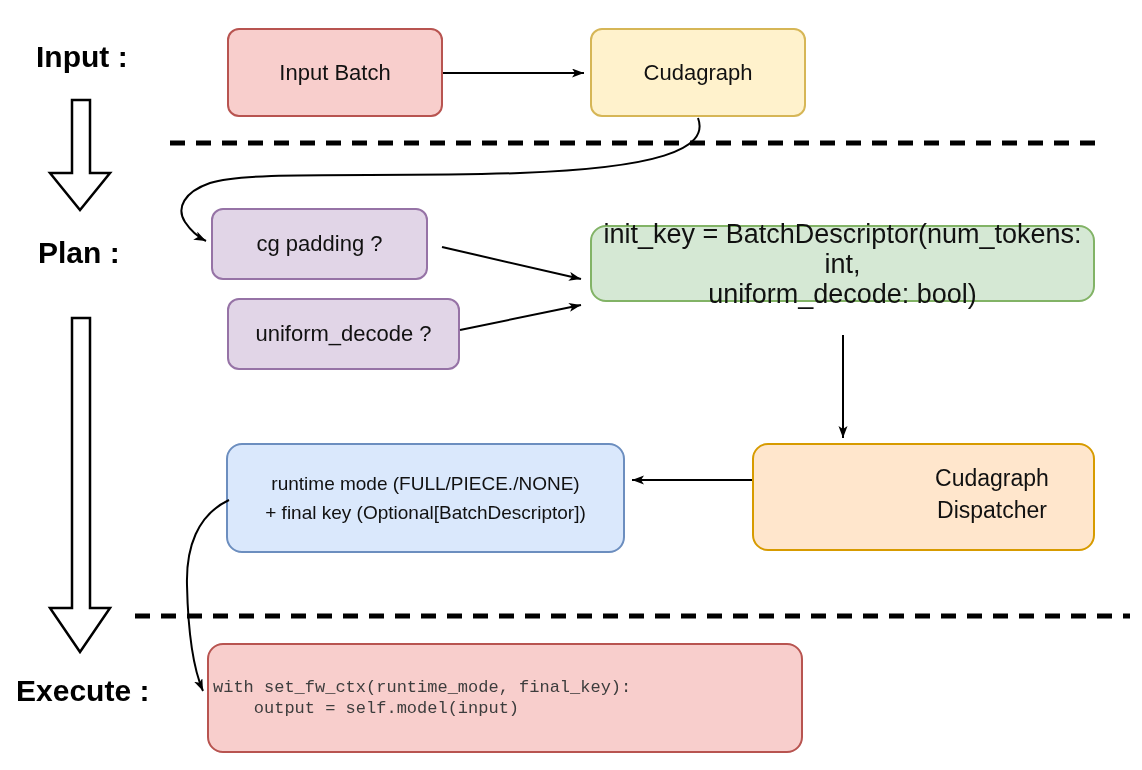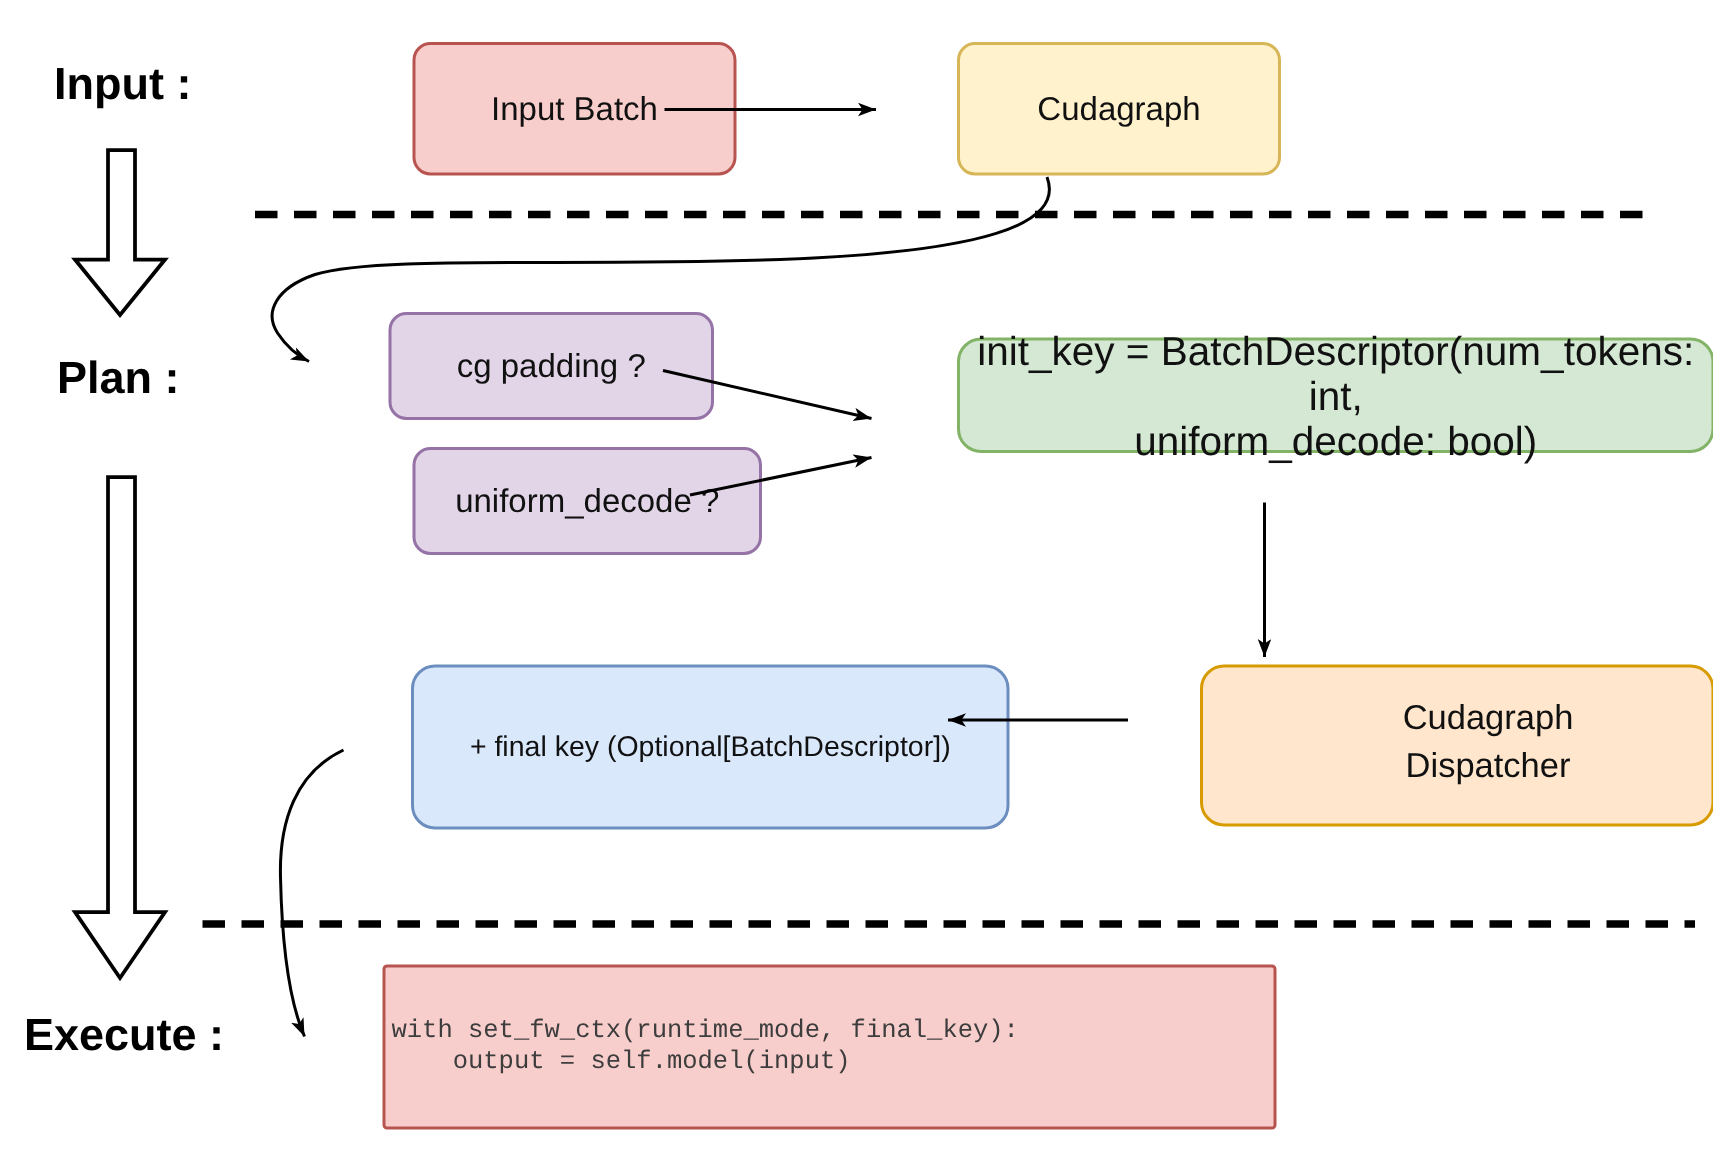--- a/index.html
+++ b/index.html
@@ -21,21 +21,20 @@
   .node{
     position:absolute;
     box-sizing:border-box;
     display:flex;
     flex-direction:column;
     align-items:center;
     justify-content:center;
     text-align:center;
     border-radius:12px;
     line-height:1.35;
-    margin-left:48px;
   }
   .node .ln{display:block;}
   .n-red    {background:#f8cecc;border:2px solid #b85450;}
   .n-yellow {background:#fff2cc;border:2px solid #d6b656;}
   .n-purple {background:#e1d5e7;border:2px solid #9673a6;}
   .n-green  {background:#d5e8d4;border:2px solid #82b366;border-radius:16px;}
   .n-blue   {background:#dae8fc;border:2px solid #6c8ebf;border-radius:16px;}
   .n-orange {background:#ffe6cc;border:2px solid #d79b00;border-radius:16px;}
   .n-dispatch{background:#ffd6b3;border:2px solid #d79b00;border-radius:12px;}
 
@@ -48,21 +47,21 @@
   #cuda-container{left:752px;top:443px;width:343px;height:108px;}
   #dispatch-box  {left:752px;top:444px;width:181px;height:71px;font-size:19px;}
   #cuda-label{
     position:absolute;left:911px;top:440px;width:162px;height:108px;
     display:flex;flex-direction:column;align-items:center;justify-content:center;
     font-size:23px;line-height:32px;text-align:center;
   }
   #code-box{
     left:207px;top:643px;width:596px;height:110px;
     align-items:flex-start;justify-content:center;
-    border-radius:3px;
+    border-radius:16px;
     font-family:"Liberation Mono", monospace;
     font-size:17px;line-height:21px;
     color:#3d3d3d;
     padding-left:4px;
     text-align:left;
   }
   #code-box .ln{white-space:pre;}
   #lbl-input  {left:36px;top:40px;}
   #lbl-plan   {left:38px;top:236px;}
   #lbl-execute{left:16px;top:674px;}
@@ -95,20 +94,21 @@
   <div class="node n-purple" id="uniform-decode">
     <span class="ln">uniform_decode ?</span>
   </div>
 
   <div class="node n-green" id="init-key">
     <span class="ln">init_key = BatchDescriptor(num_tokens: int,</span>
     <span class="ln">uniform_decode: bool)</span>
   </div>
 
   <div class="node n-blue" id="runtime-mode">
+    <span class="ln">runtime mode (FULL/PIECE./NONE)</span>
     <span class="ln">+ final key (Optional[BatchDescriptor])</span>
   </div>
 
   <div class="node n-orange" id="cuda-container"></div>
 
 
   <div id="cuda-label">
     <span class="ln">Cudagraph</span>
     <span class="ln">Dispatcher</span>
   </div>

